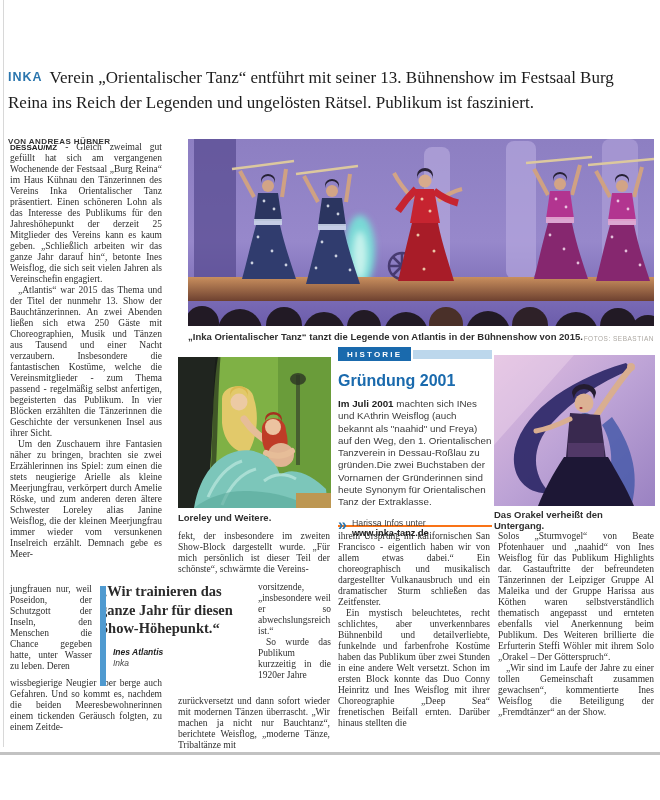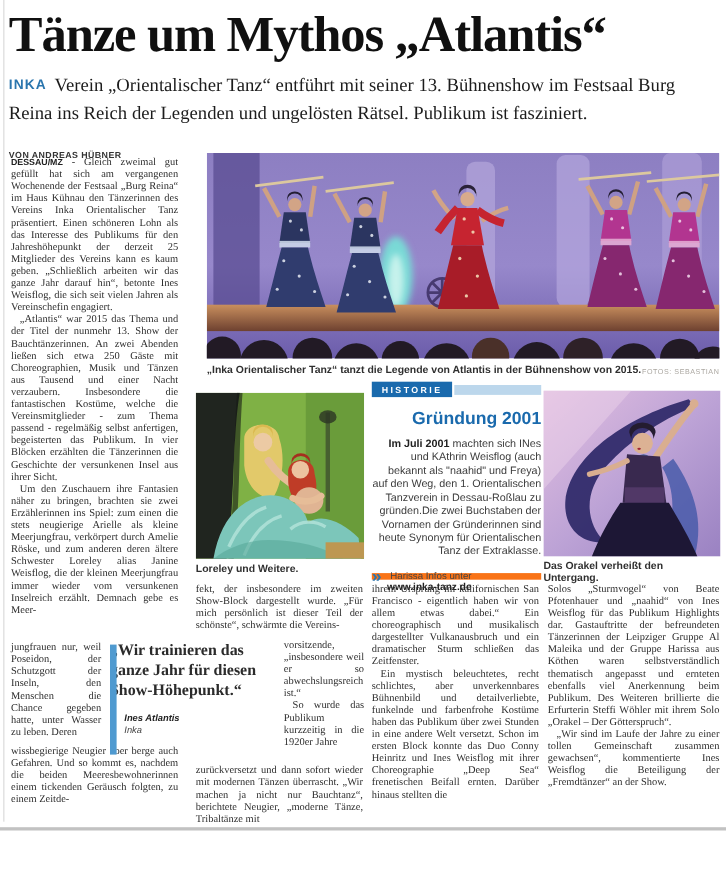--- a/index.html
+++ b/index.html
@@ -41,21 +41,21 @@
 
   .caption{font-family:"Liberation Sans",sans-serif;font-weight:700;font-size:9.5px;line-height:11px;color:#2f2f2f;}
   .main-caption-row{position:absolute;left:188px;top:331px;width:466px;display:flex;
     justify-content:space-between;align-items:flex-end;}
   .credit{font-family:"Liberation Sans",sans-serif;font-weight:400;font-size:6.5px;
     letter-spacing:.5px;color:#aca8a2;}
   .mermaid-caption{position:absolute;left:178px;top:512px;width:153px;}
   .oracle-caption{position:absolute;left:494px;top:509px;width:161px;}
 
   .historie{position:absolute;left:338px;top:347px;width:154px;height:180px;
-    border-bottom:6px solid #f97316;font-family:"Liberation Sans",sans-serif;text-align:right;}
+    border-bottom:2px solid #f97316;font-family:"Liberation Sans",sans-serif;}
   .historie-bar{display:flex;align-items:center;}
   .historie-label{background:var(--historie-blue);color:#fff;font-weight:700;font-size:8px;
     letter-spacing:2.2px;padding:3px 9px 2px 9px;}
   .historie-lightbar{flex:1;height:9px;background:var(--historie-light-blue);margin-left:2px;}
   .historie-title{color:var(--historie-blue);font-weight:700;font-size:16px;margin-top:11px;}
   .historie-body{margin-top:8px;font-size:9.8px;line-height:12.3px;color:#3c3c3c;}
   .historie-lead{font-weight:700;color:#222;}
   .historie-info{display:flex;margin-top:9px;align-items:flex-start;}
   .info-icon{color:var(--kicker-blue);font-weight:700;font-size:16px;line-height:14px;margin-right:5px;}
   .info-pre{font-size:8.8px;color:#444;line-height:10.5px;}
@@ -71,21 +71,20 @@
     font-style:italic;font-size:8.5px;color:#444;}
 
   .bottom-rule{position:absolute;left:0;top:752px;width:660px;height:3px;background:var(--rule-gray);}
 </style>
 </head>
 <body>
 
 <div class="page">
   <div class="edge-left"></div>
 
-  <h1 class="headline">Tänze um Mythos „Atlantis“</h1>
 
   <p class="deck"><span class="kicker">INKA</span><span>Verein „Orientalischer Tanz“ entführt mit seiner 13. Bühnenshow im Festsaal Burg Reina ins Reich der Legenden und ungelösten Rätsel. Publikum ist fasziniert.</span></p>
 
   <div class="byline">VON ANDREAS HÜBNER</div>
 
   <div class="col1a bodytext">
     <p><span class="lead-label">DESSAU/MZ</span>
       <span>- Gleich zweimal gut gefüllt hat sich am vergangenen Wochenende der Festsaal „Burg Reina“ im Haus Kühnau den Tänzerinnen des Vereins Inka Orientalischer Tanz präsentiert. Einen schöneren Lohn als das Interesse des Publikums für den Jahreshöhepunkt der derzeit 25 Mitglieder des Vereins kann es kaum geben. „Schließlich arbeiten wir das ganze Jahr darauf hin“, betonte Ines Weisflog, die sich seit vielen Jahren als Vereinschefin engagiert.</span></p>
     <p class="ind">„Atlantis“ war 2015 das Thema und der Titel der nunmehr 13. Show der Bauchtänzerinnen. An zwei Abenden ließen sich etwa 250 Gäste mit Choreographien, Musik und Tänzen aus Tausend und einer Nacht verzaubern. Insbesondere die fantastischen Kostüme, welche die Vereinsmitglieder - zum Thema passend - regelmäßig selbst anfertigen, begeisterten das Publikum. In vier Blöcken erzählten die Tänzerinnen die Geschichte der versunkenen Insel aus ihrer Sicht.</p>
     <p class="ind">Um den Zuschauern ihre Fantasien näher zu bringen, brachten sie zwei Erzählerinnen ins Spiel: zum einen die stets neugierige Arielle als kleine Meerjungfrau, verkörpert durch Amelie Röske, und zum anderen deren ältere Schwester Loreley alias Janine Weisflog, die der kleinen Meerjungfrau immer wieder vom versunkenen Inselreich erzählt. Demnach gebe es Meer-</p>
@@ -276,21 +275,21 @@
     <div class="pq-text">„Wir trainieren das ganze Jahr für diesen Show-Höhepunkt.“</div>
     <div class="pq-author">Ines Atlantis</div>
     <div class="pq-org">Inka</div>
   </div>
 
   <div class="col2a bodytext">fekt, der insbesondere im zweiten Show-Block dargestellt wurde. „Für mich persönlich ist dieser Teil der schönste“, schwärmte die Vereins-</div>
   <div class="col2b bodytext">
     <p>vorsitzende, „insbesondere weil er so abwechslungsreich ist.“</p>
     <p class="ind">So wurde das Publikum kurzzeitig in die 1920er Jahre</p>
   </div>
-  <div class="col2c bodytext">zurückversetzt und dann sofort wieder mit modernen Tänzen überrascht. „Wir machen ja nicht nur Bauchtanz“, berichtete Neugier, „moderne Tänze, Tribaltänze mit</div>
+  <div class="col2c bodytext">zurückversetzt und dann sofort wieder mit modernen Tänzen überrascht. „Wir machen ja nicht nur Bauchtanz“, berichtete Weisflog, „moderne Tänze, Tribaltänze mit</div>
 
   <div class="col3 bodytext">
     <p>ihrem Ursprung im kalifornischen San Francisco - eigentlich haben wir von allem etwas dabei.“ Ein choreographisch und musikalisch dargestellter Vulkanausbruch und ein dramatischer Sturm schließen das Zeitfenster.</p>
     <p class="ind">Ein mystisch beleuchtetes, recht schlichtes, aber unverkennbares Bühnenbild und detailverliebte, funkelnde und farbenfrohe Kostüme haben das Publikum über zwei Stunden in eine andere Welt versetzt. Schon im ersten Block konnte das Duo Conny Heinritz und Ines Weisflog mit ihrer Choreographie „Deep Sea“ frenetischen Beifall ernten. Darüber hinaus stellten die</p>
   </div>
   <div class="col4 bodytext">
     <p>Solos „Sturmvogel“ von Beate Pfotenhauer und „naahid“ von Ines Weisflog für das Publikum Highlights dar. Gastauftritte der befreundeten Tänzerinnen der Leipziger Gruppe Al Maleika und der Gruppe Harissa aus Köthen waren selbstverständlich thematisch angepasst und ernteten ebenfalls viel Anerkennung beim Publikum. Des Weiteren brillierte die Erfurterin Steffi Wöhler mit ihrem Solo „Orakel – Der Götterspruch“.</p>
     <p class="ind">„Wir sind im Laufe der Jahre zu einer tollen Gemeinschaft zusammen gewachsen“, kommentierte Ines Weisflog die Beteiligung der „Fremdtänzer“ an der Show.</p>
   </div>
 

